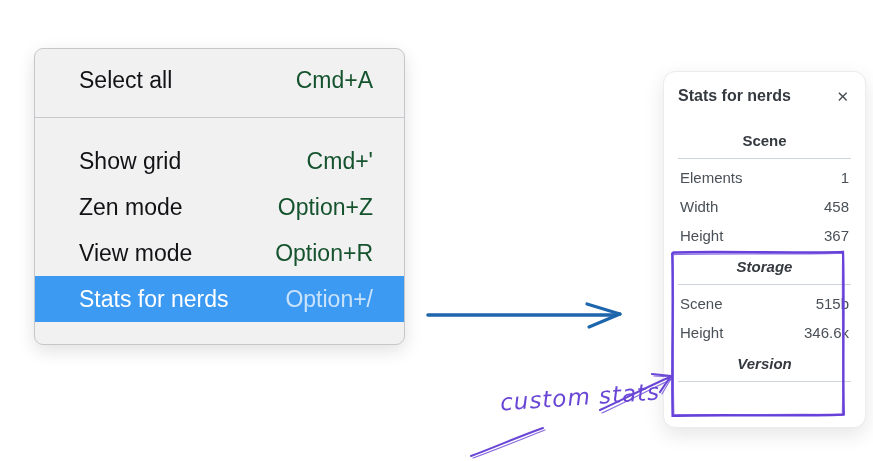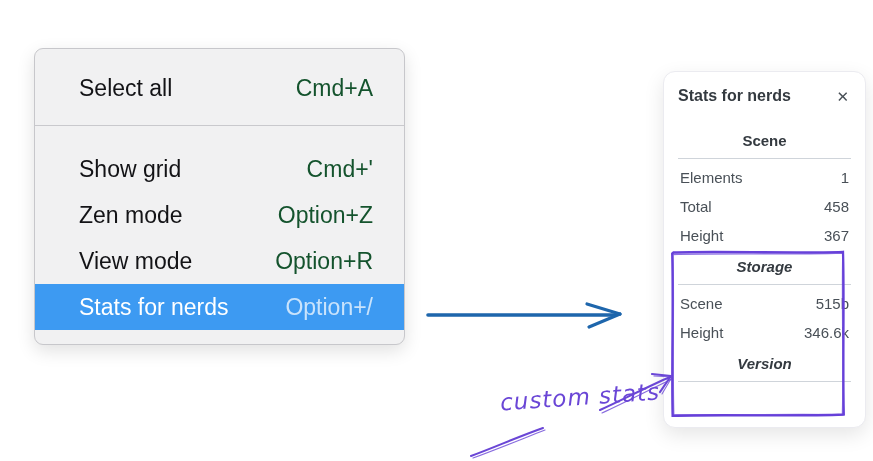--- a/index.html
+++ b/index.html
@@ -7,21 +7,21 @@
   .stage{
     position:relative;width:873px;height:461px;background:#ffffff;overflow:hidden;
     font-family:"Liberation Sans", sans-serif;
   }
 
   
   .menu{
     position:absolute;left:34px;top:48px;width:371px;height:297px;
     background:#f1f1f2;border:1px solid #c7c7cb;border-radius:9px;
     box-shadow:0 6px 18px rgba(0,0,0,0.12);
-    padding-top:16px;overflow:hidden;
+    padding-top:8px;overflow:hidden;
   }
   .menu-item{
     height:46px;display:flex;align-items:center;justify-content:space-between;
     padding:0 31px 0 44px;font-size:23px;color:#131316;cursor:default;
   }
   .menu-item .shortcut{color:#14532d;}
   .menu-divider{height:1px;background:#c9c9cd;margin:14px 0 20px 0;}
   .menu-item.selected{background:var(--highlight,#3d9af2);color:#ffffff;}
   .menu-item.selected .shortcut{color:rgba(255,255,255,0.72);}
 
@@ -98,21 +98,21 @@
       <button class="panel-close">✕</button>
     </div>
 
     <div class="sec-heading">Scene</div>
     <hr>
     <div class="stat-row">
       <span>Elements</span>
       <span>1</span>
     </div>
     <div class="stat-row">
-      <span>Total</span>
+      <span>Width</span>
       <span>458</span>
     </div>
     <div class="stat-row">
       <span>Height</span>
       <span>367</span>
     </div>
 
     <div class="sec-heading tight">Storage</div>
     <hr>
     <div class="stat-row">

